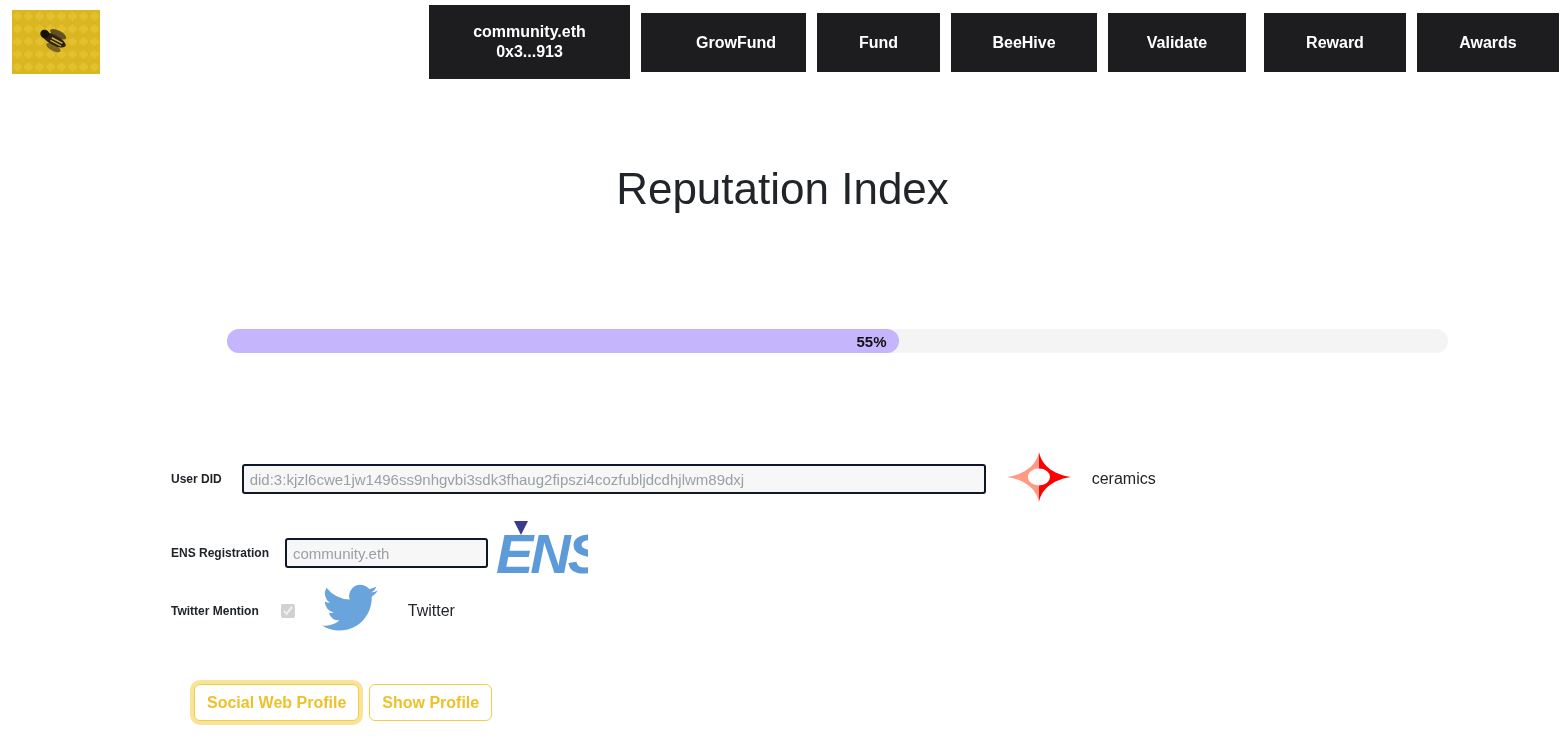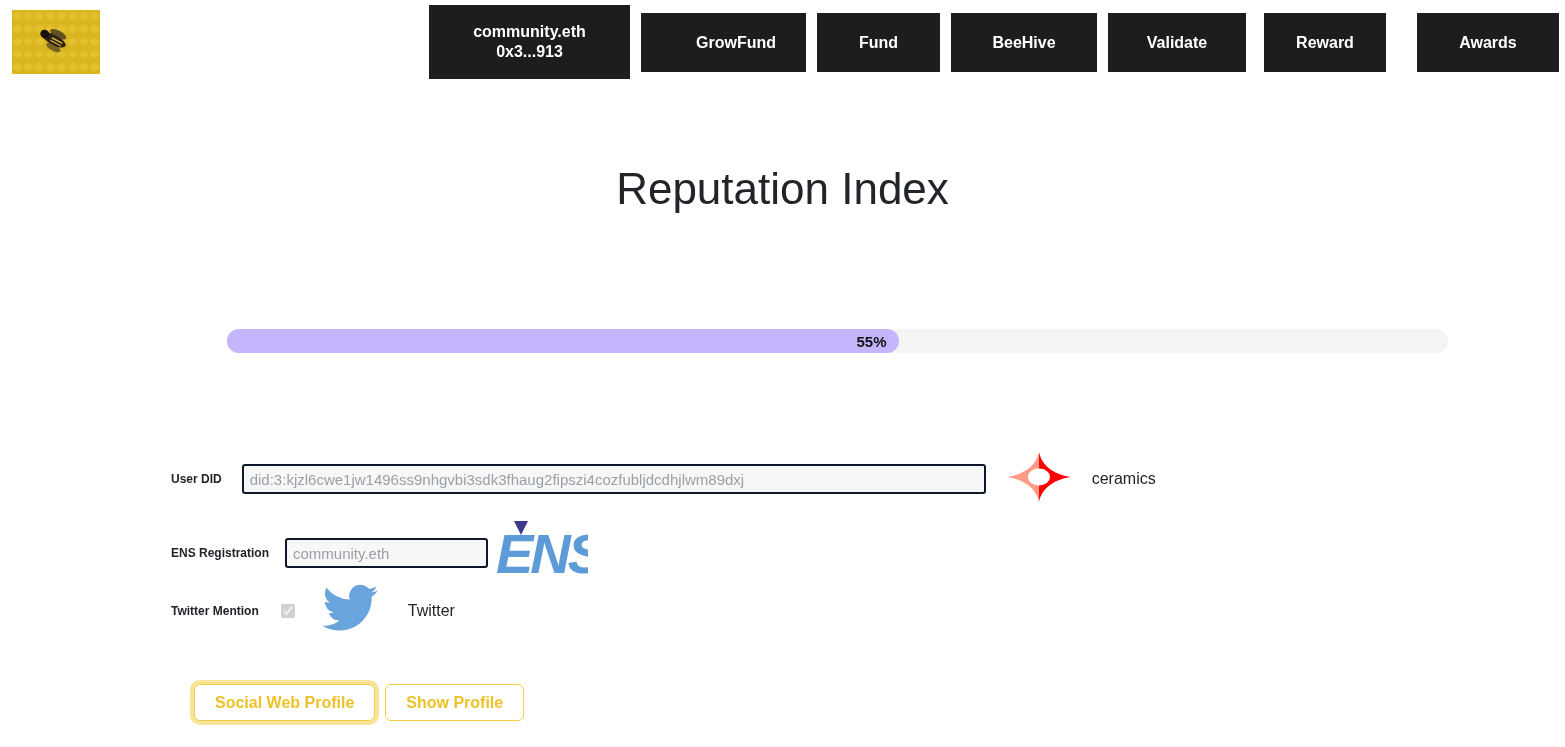--- a/index.html
+++ b/index.html
@@ -175,21 +175,21 @@
     align-items: center;
   }
   .profile-btn {
     background: #ffffff;
     border: 1px solid #f2cd45;
     border-radius: 6px;
     color: #eec12a;
     font-family: "Liberation Sans", sans-serif;
     font-size: 16px;
     font-weight: bold;
-    padding: 8px 20px;
+    padding: 8px 12px;
     cursor: pointer;
     line-height: 1.2;
   }
   .profile-btn.focused {
     box-shadow: 0 0 0 4px rgba(242, 205, 69, 0.55);
   }
   #btn-row .profile-btn + .profile-btn { margin-left: 10px; }
 </style>
 </head>
 <body>
@@ -222,21 +222,21 @@
     </svg>
   </div>
 
   <div id="nav-tabs">
 
   <button class="nav-btn active" style="left: 0px; width: 201px;"><div style="text-align: center;">community.eth</div><div style="text-align: center;">0x3...913</div></button>
       <button class="nav-btn plain" style="left: 212px; width: 165px; padding-left: 41px;">GrowFund</button>
       <button class="nav-btn plain" style="left: 388px; width: 123px;">Fund</button>
       <button class="nav-btn plain" style="left: 522px; width: 146px;">BeeHive</button>
       <button class="nav-btn plain" style="left: 679px; width: 138px;">Validate</button>
-      <button class="nav-btn plain" style="left: 835px; width: 122px;">Reward</button>
+      <button class="nav-btn plain" style="left: 835px; width: 142px;">Reward</button>
       <button class="nav-btn plain" style="left: 988px; width: 142px;">Awards</button>
     </div>
 </div>
 
 <h1 id="page-title">Reputation Index</h1>
 
 <div id="progress-wrap">
   <div id="progress-track" style="background: rgb(244, 244, 245);"></div>
   <div id="progress-fill" style="width: 55%; background: #c4b5fd;">
     <span id="progress-label">55%</span>

